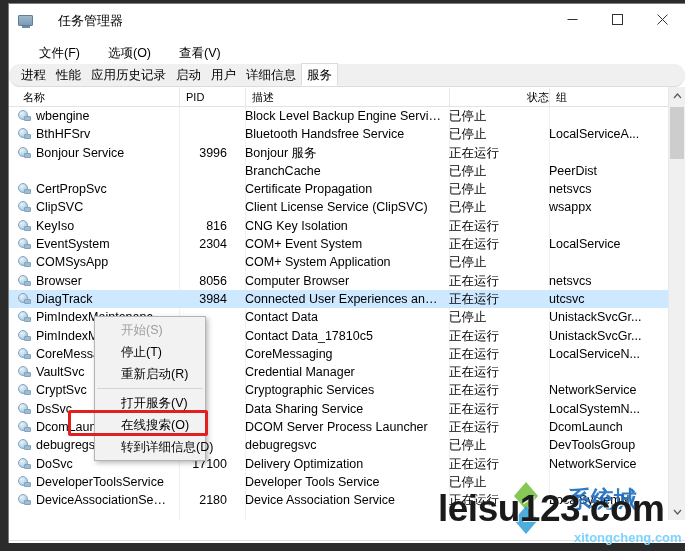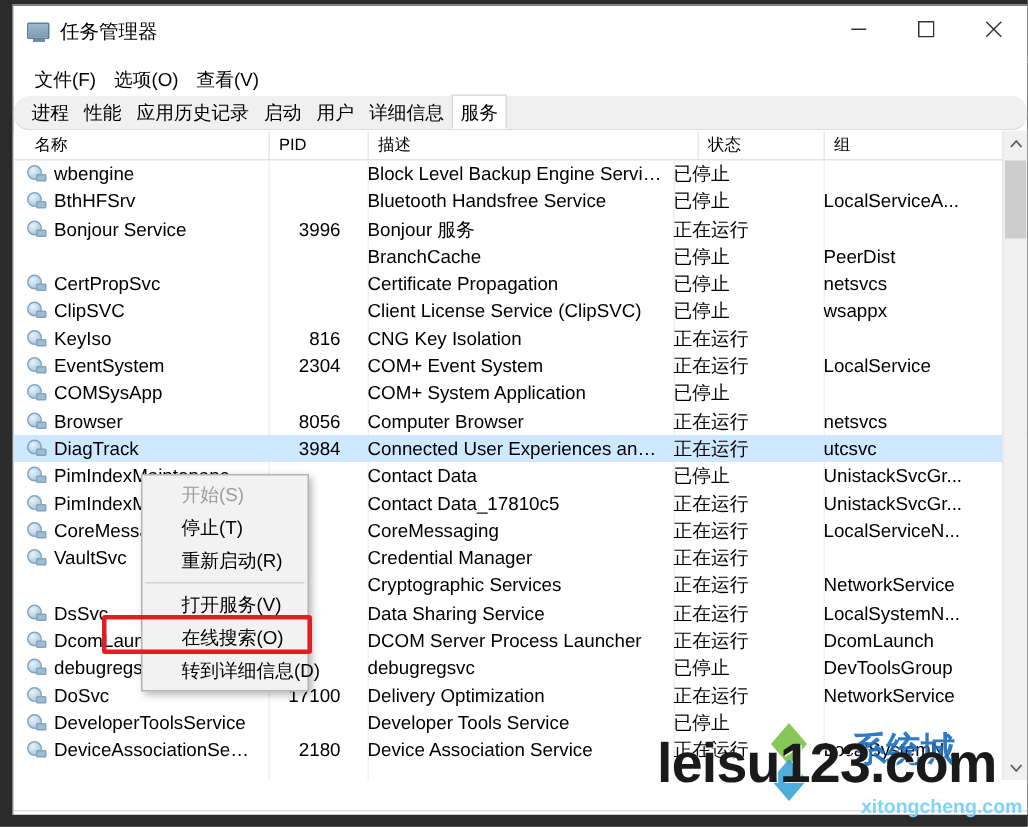--- a/index.html
+++ b/index.html
@@ -30,21 +30,21 @@
   
   .titlebar {
     position: relative;
     height: 38px;
     background: #ffffff;
     border-bottom: 1px solid #ffffff;
   }
   .title-left {
     position: absolute;
     left: 9px; top: 9px;
-    display: flex; align-items: center; gap: 6px;
+    display: flex; align-items: center; gap: 24px;
   }
   .app-icon {
     width: 16px; height: 16px;
     position: relative;
     display: inline-block;
   }
   .app-icon .mon {
     position: absolute; left: 0; top: 2px;
     width: 15px; height: 11px;
     background: linear-gradient(#9fb8cc, #7d9bb4);
@@ -75,20 +75,21 @@
     height: 22px;
     background: #ffffff;
     display: flex; align-items: center;
     padding-left: 8px;
   }
   .menu-item {
     font-size: 12.5px; color: #000;
     padding: 2px 6px;
     white-space: nowrap;
     cursor: default;
+    margin-left: 16px;
   }
 
   
   .tabstrip {
     height: 23px;
     background: #f0f0f0;
     border-bottom: 1px solid #dcdcdc;
     display: flex; align-items: flex-end;
     padding-left: 7px;
     border-radius: 11px;
@@ -344,21 +345,21 @@
       <div class="tab">详细信息</div>
       <div class="tab active">服务</div>
     </div>
 
     <div class="content">
 
       <div class="grid-header">
         <div class="hcell first" style="left:8px;  width:162px;">名称</div>
         <div class="hcell" style="left:170px;width:66px;">PID</div>
         <div class="hcell" style="left:236px;width:204px;">描述</div>
-        <div class="hcell" style="left:456px;width:100px;">状态</div>
+        <div class="hcell" style="left:440px;width:100px;text-align:right;">状态</div>
         <div class="hcell" style="left:540px;width:120px;">组</div>
       </div>
 
       <div class="grid-body">
         <div class="colsep" style="left:170px;"></div>
         <div class="colsep" style="left:236px;"></div>
         <div class="colsep" style="left:440px;"></div>
         <div class="colsep" style="left:540px;"></div>
         <div id="rows-host">
             <div class="row">
@@ -501,20 +502,24 @@
               <div class="cell c-name"><span class="svc-icon">
                   <span class="gear"></span>
                   <span class="tail"></span>
                 </span><span>VaultSvc</span></div>
               <div class="cell c-pid"></div>
               <div class="cell c-desc">Credential Manager</div>
               <div class="cell c-stat">正在运行</div>
               <div class="cell c-grp"></div>
             </div>
             <div class="row">
+              <div class="cell c-name"><span class="svc-icon">
+                  <span class="gear"></span>
+                  <span class="tail"></span>
+                </span><span>CryptSvc</span></div>
               <div class="cell c-pid"></div>
               <div class="cell c-desc">Cryptographic Services</div>
               <div class="cell c-stat">正在运行</div>
               <div class="cell c-grp">NetworkService</div>
             </div>
             <div class="row">
               <div class="cell c-name"><span class="svc-icon">
                   <span class="gear"></span>
                   <span class="tail"></span>
                 </span><span>DsSvc</span></div>

